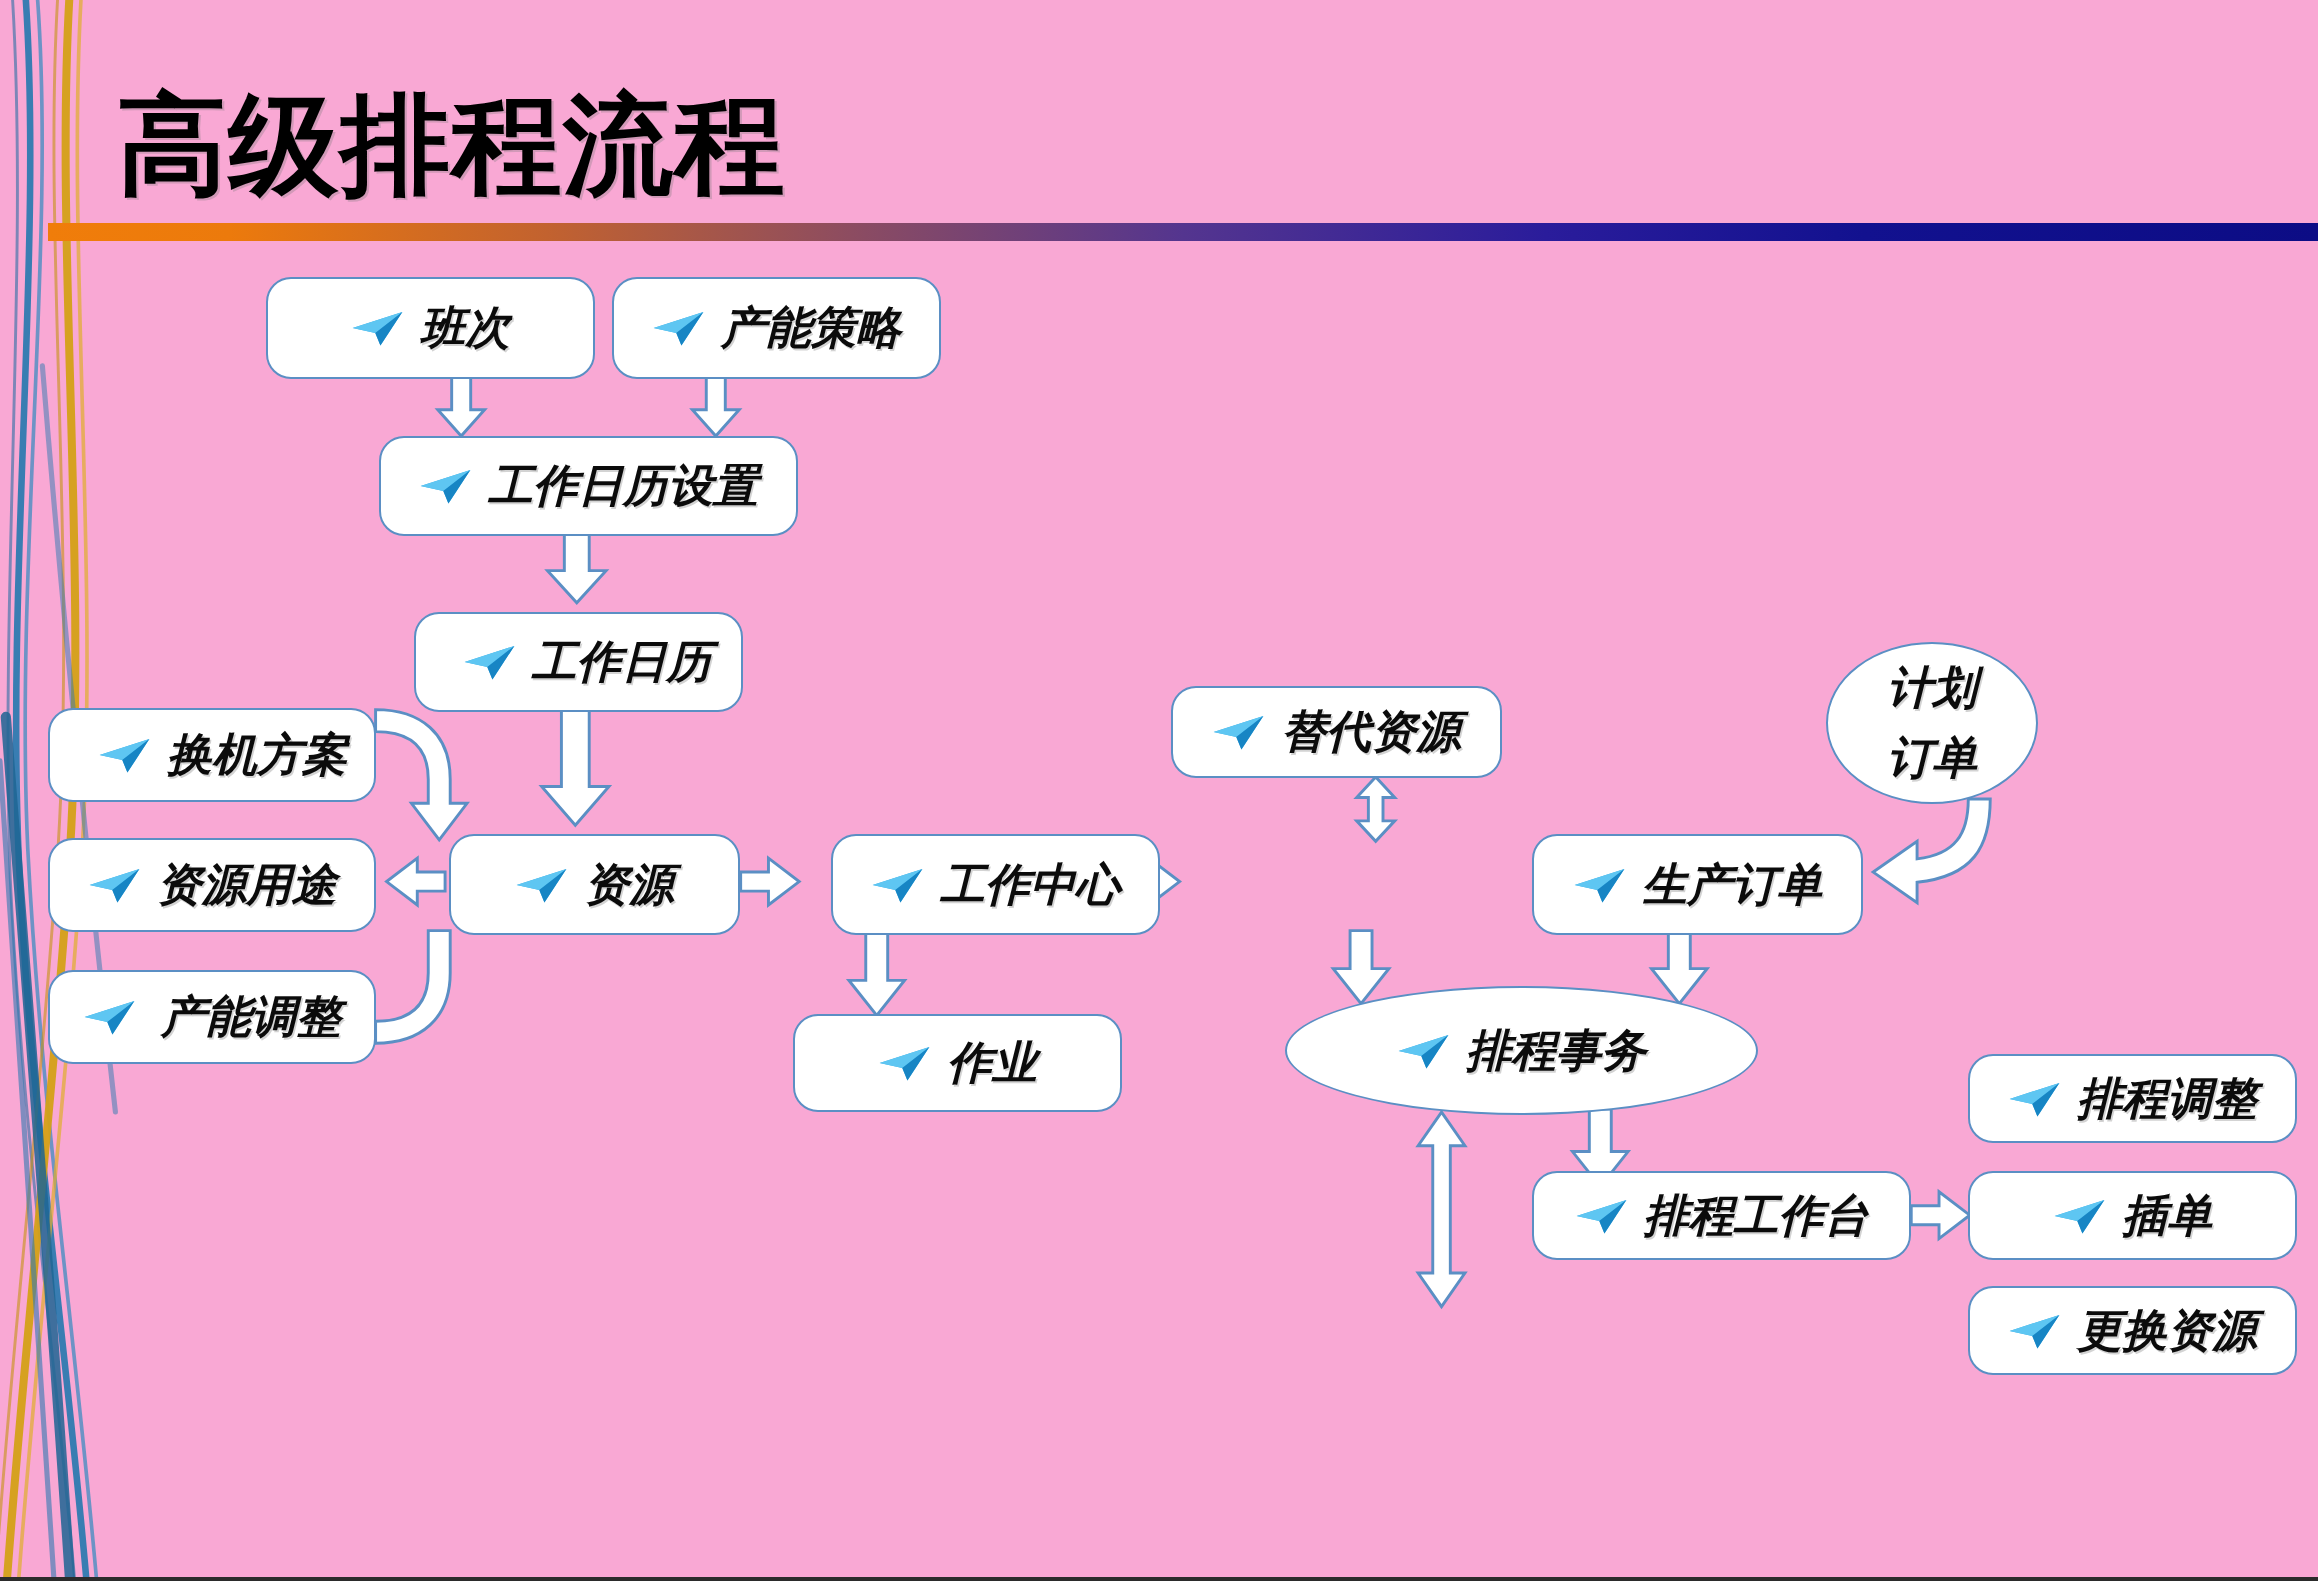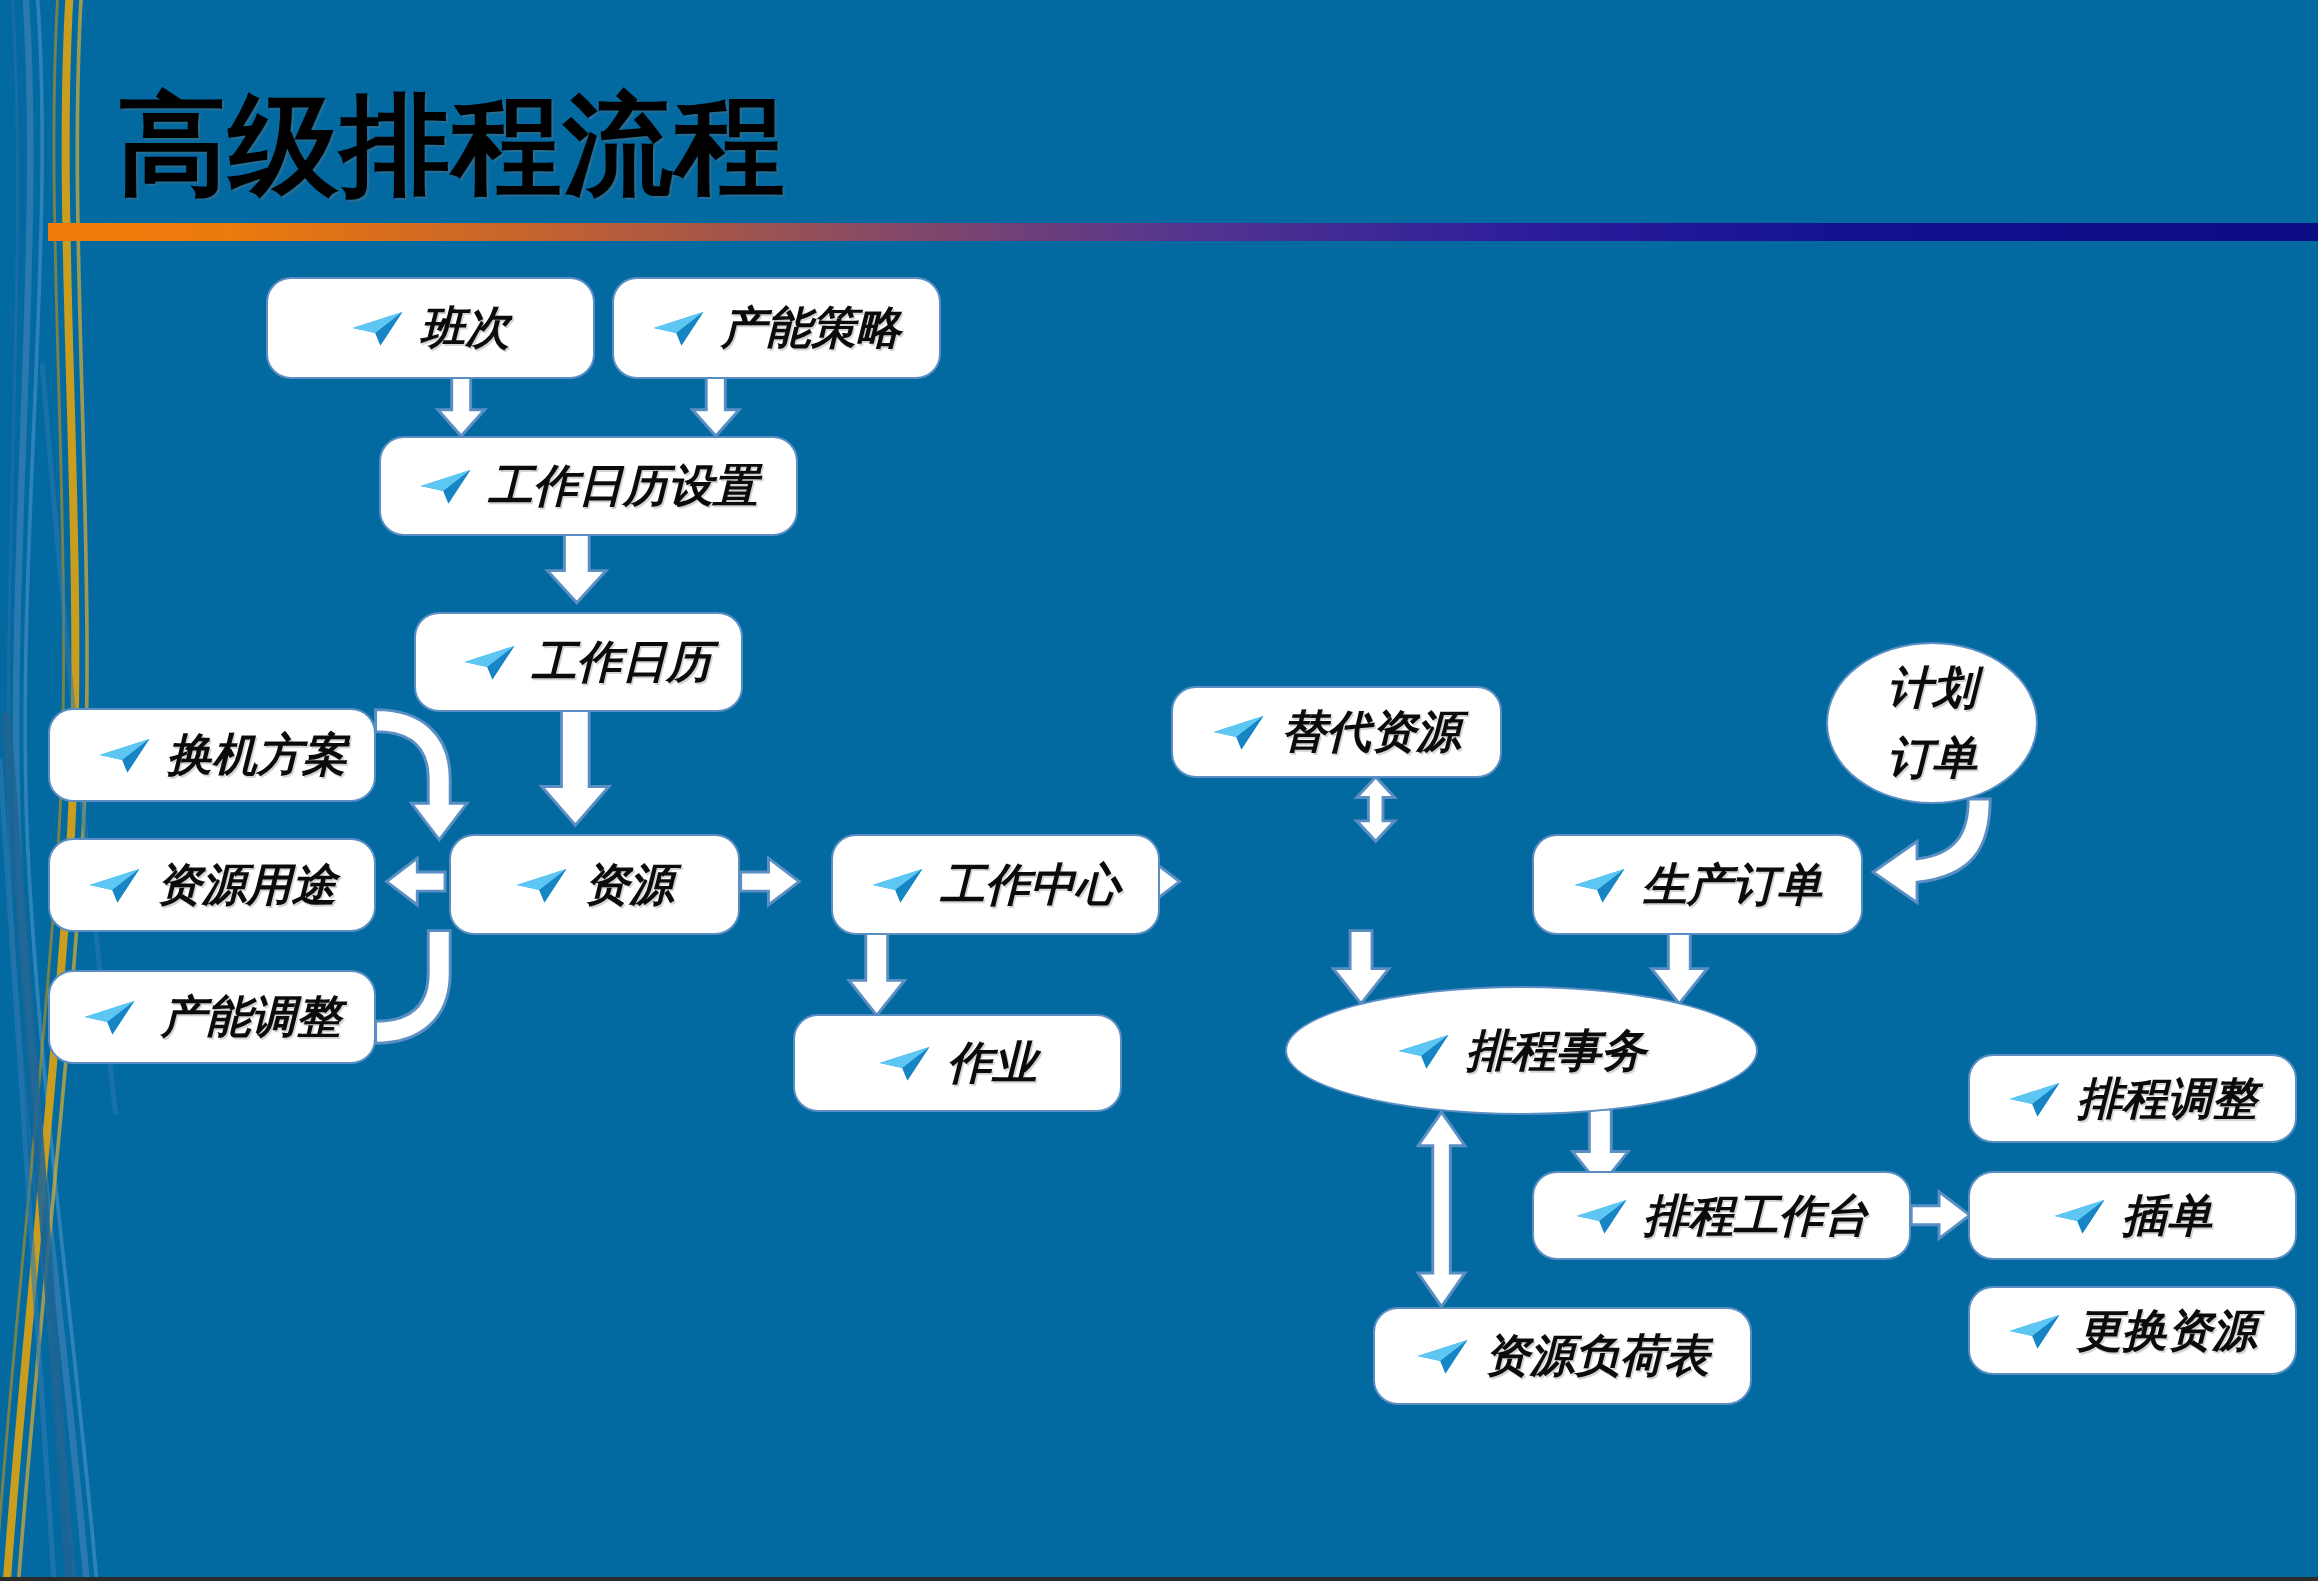--- a/index.html
+++ b/index.html
@@ -8,21 +8,21 @@
     padding: 0;
     background: #ffffff;
   }
   body {
     font-family: "Liberation Sans", "DejaVu Sans", sans-serif;
   }
   #slide {
     position: relative;
     width: 2319px;
     height: 1581px;
-    background: #0369a1;
+    background: #f9a8d4;
     overflow: hidden;
     border-bottom: 4.4px solid #2b2b2b;
     box-sizing: border-box;
   }
 
   
   #ribbon-deco {
     position: absolute;
     left: 0; top: 0;
     width: 168px;
@@ -318,28 +318,20 @@
 
     <div class="node ellipse" style="left:1285px; top:986px; width:473px; height:129px; border-width:2.2px;">
       <svg class="plane-icon" viewBox="0 0 72 52">
         <path d="M2 26 L70 4 L40 50 L33 33 Z" fill="#3BAEE8"></path>
         <path d="M2 26 L70 4 L33 33 Z" fill="#5EC6F2"></path>
         <path d="M33 33 L70 4 L40 50 Z" fill="#1785C4"></path>
       </svg>
       <span class="label">排程事务</span>
     </div>
 
-    <div class="node rect" style="left:1373px; top:1307px; width:379px; height:98px;">
-      <svg class="plane-icon" viewBox="0 0 72 52">
-        <path d="M2 26 L70 4 L40 50 L33 33 Z" fill="#3BAEE8"></path>
-        <path d="M2 26 L70 4 L33 33 Z" fill="#5EC6F2"></path>
-        <path d="M33 33 L70 4 L40 50 Z" fill="#1785C4"></path>
-      </svg>
-      <span class="label">资源负荷表</span>
-    </div>
 
     <div class="node rect" style="left:1532px; top:1171px; width:379px; height:89px;">
       <svg class="plane-icon" viewBox="0 0 72 52">
         <path d="M2 26 L70 4 L40 50 L33 33 Z" fill="#3BAEE8"></path>
         <path d="M2 26 L70 4 L33 33 Z" fill="#5EC6F2"></path>
         <path d="M33 33 L70 4 L40 50 Z" fill="#1785C4"></path>
       </svg>
       <span class="label">排程工作台</span>
     </div>
 

